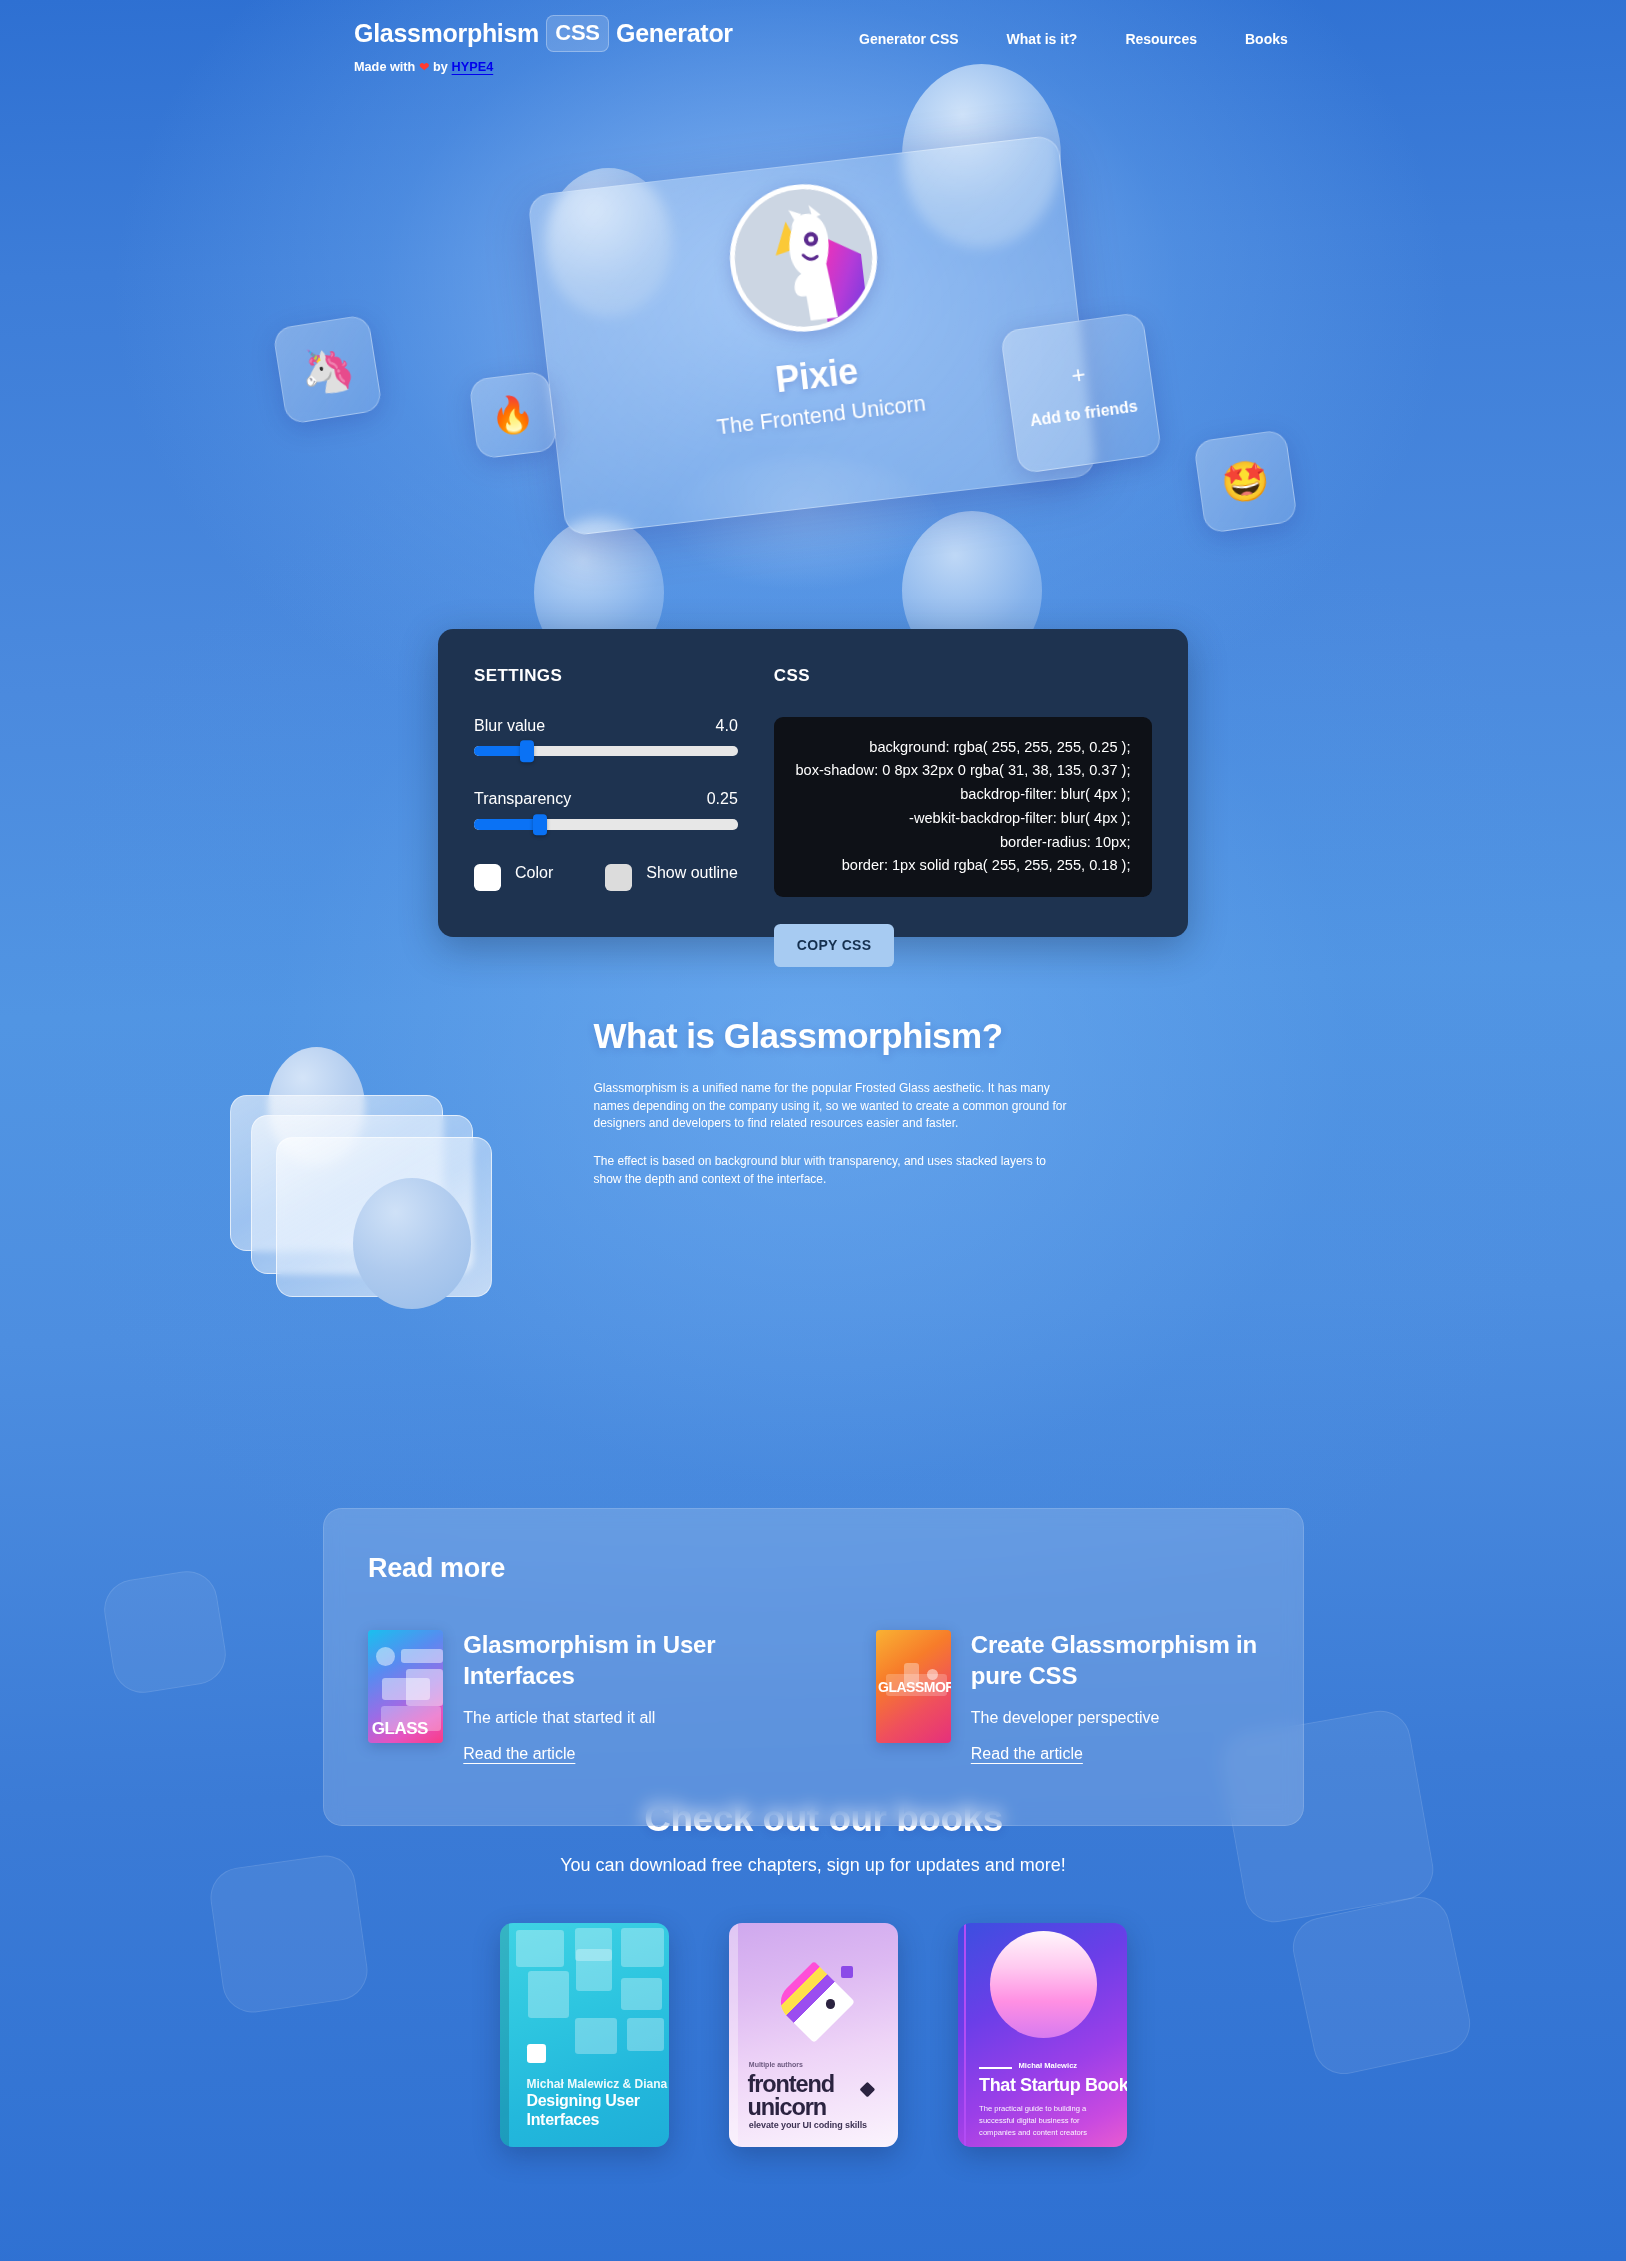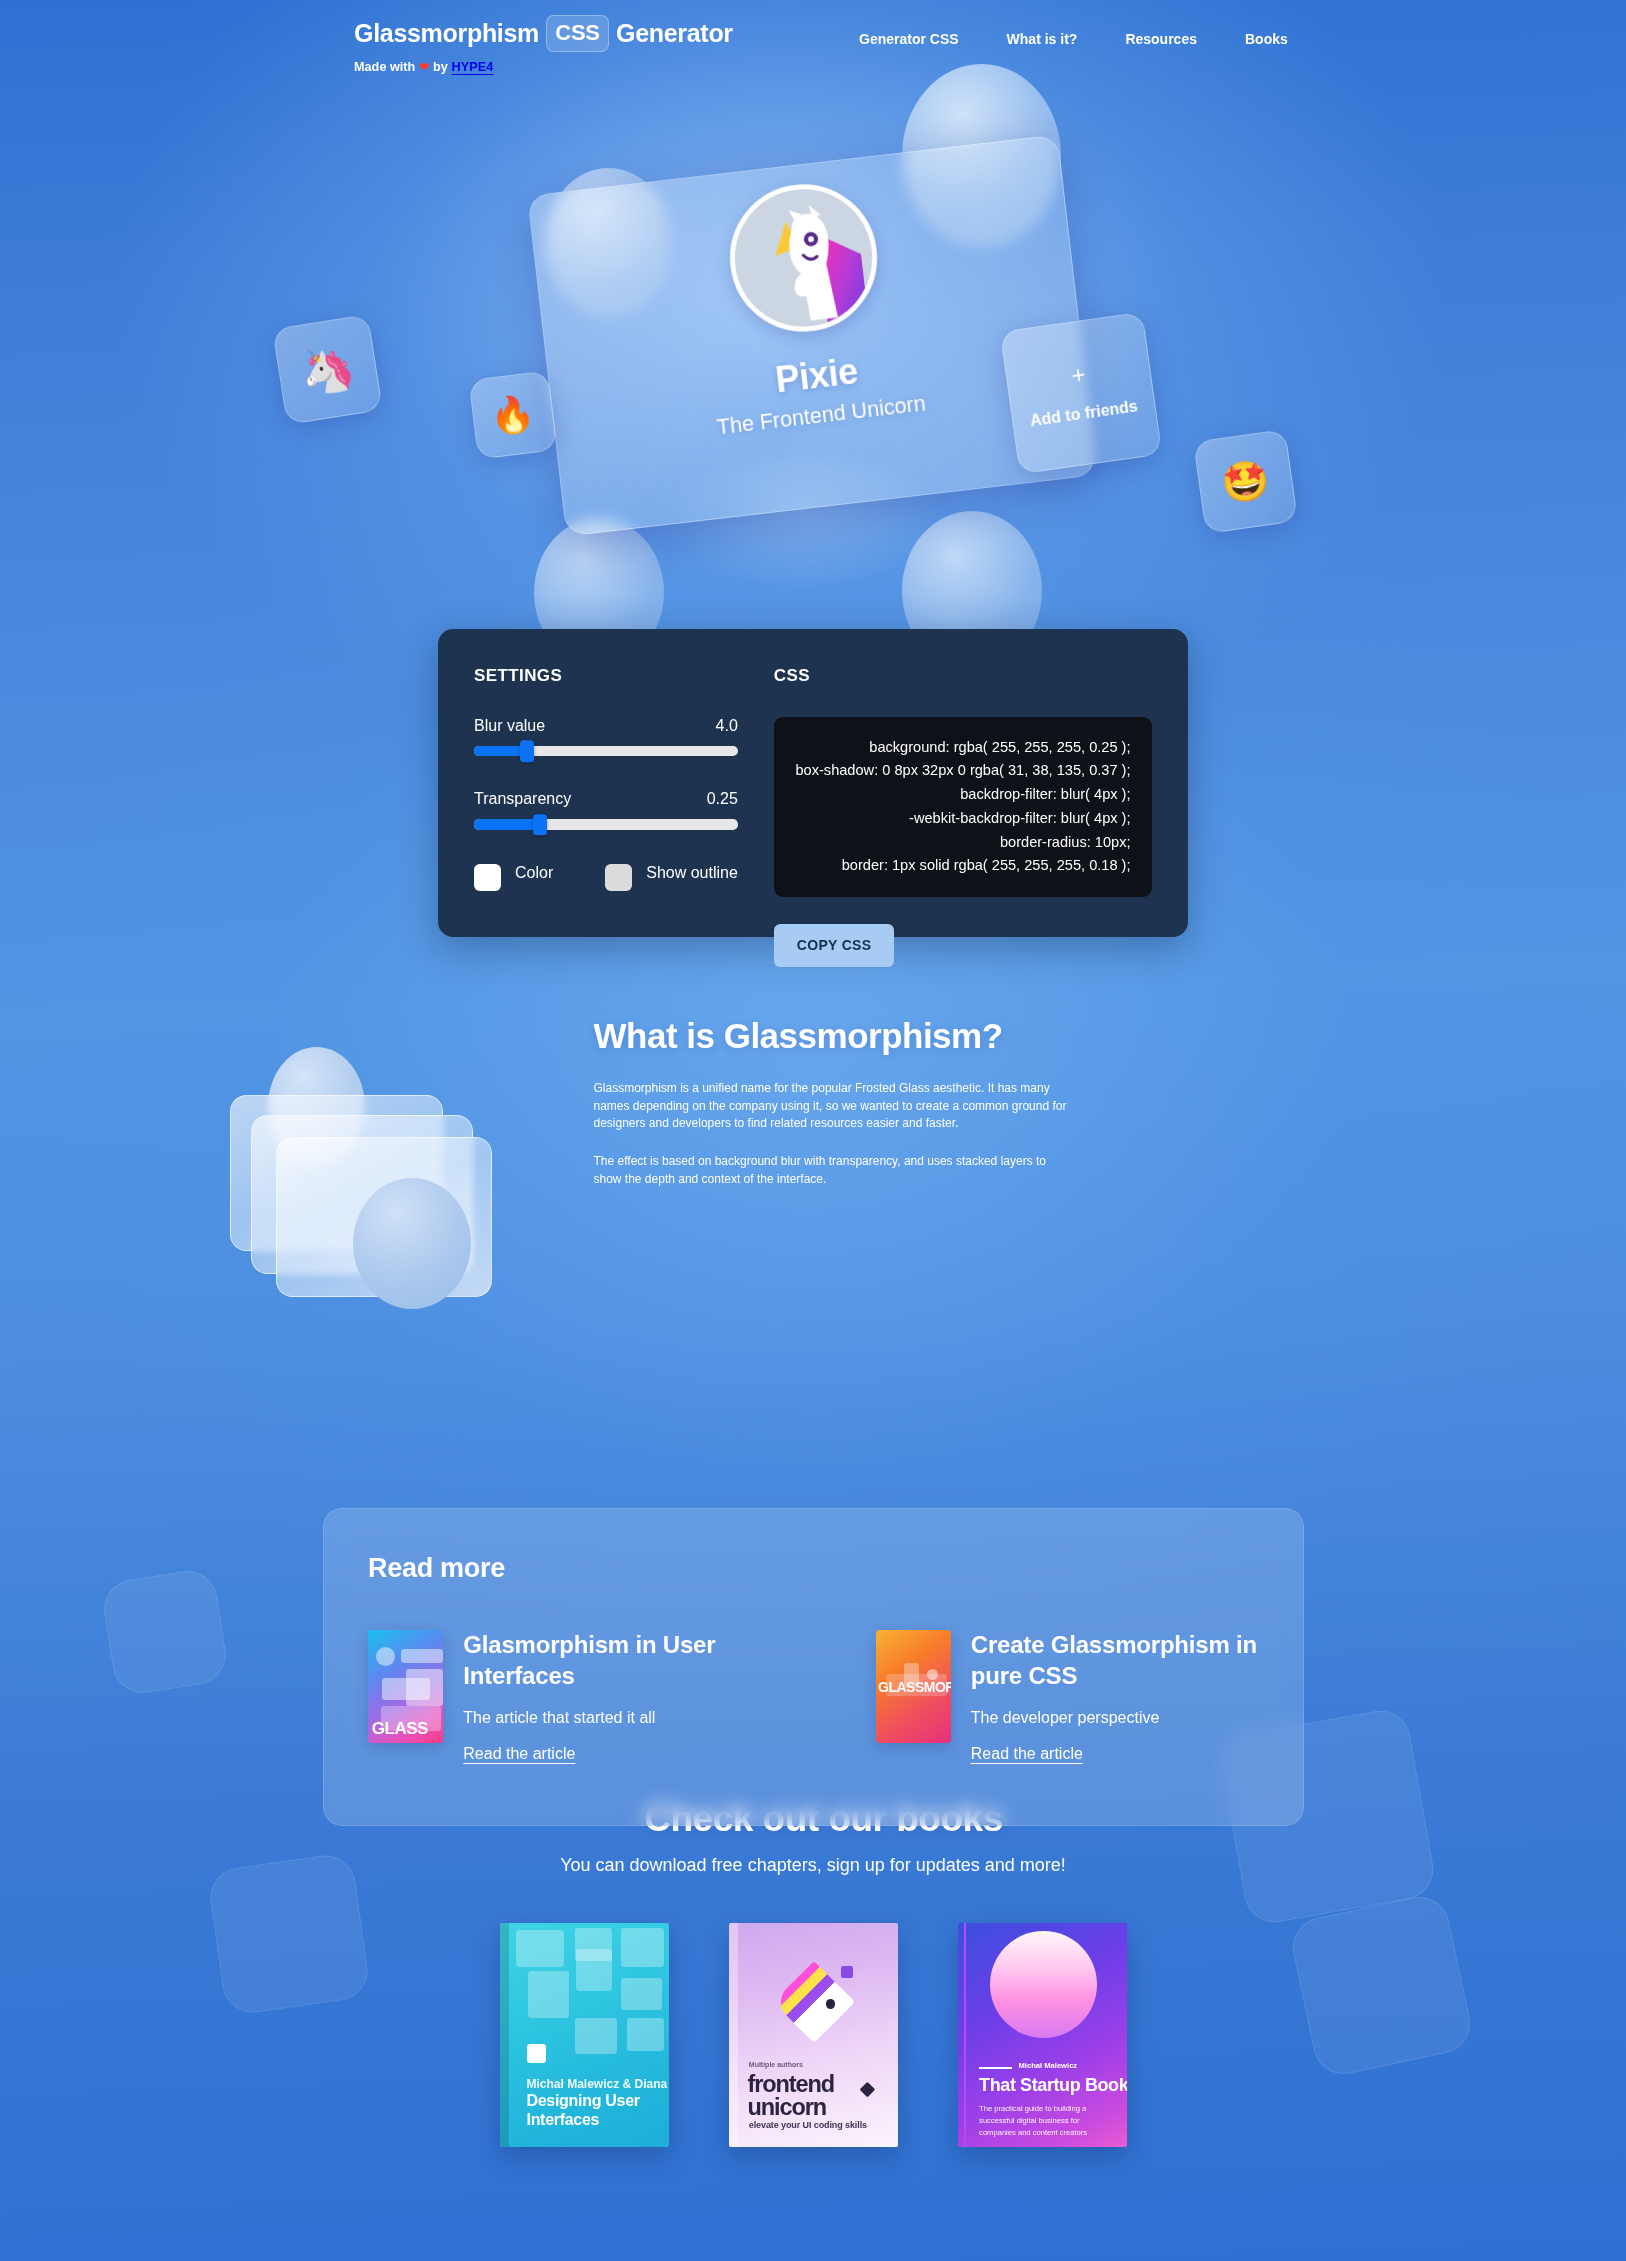--- a/index.html
+++ b/index.html
@@ -445,21 +445,21 @@
     font-weight: 400;
     margin-bottom: 47px;
   }
   #books-row {
     display: flex;
     justify-content: center;
     gap: 60px;
   }
   .book-cover {
     width: 169px; height: 224px;
-    border-radius: 2px;
+    border-radius: 13px;
     position: relative;
     overflow: hidden;
     text-align: left;
     box-shadow: 0 9px 27px rgba(16,38,82,0.30);
     cursor: pointer;
   }
   .book-spine {
     position: absolute;
     left: 0; top: 0; bottom: 0;
     width: 9px;

